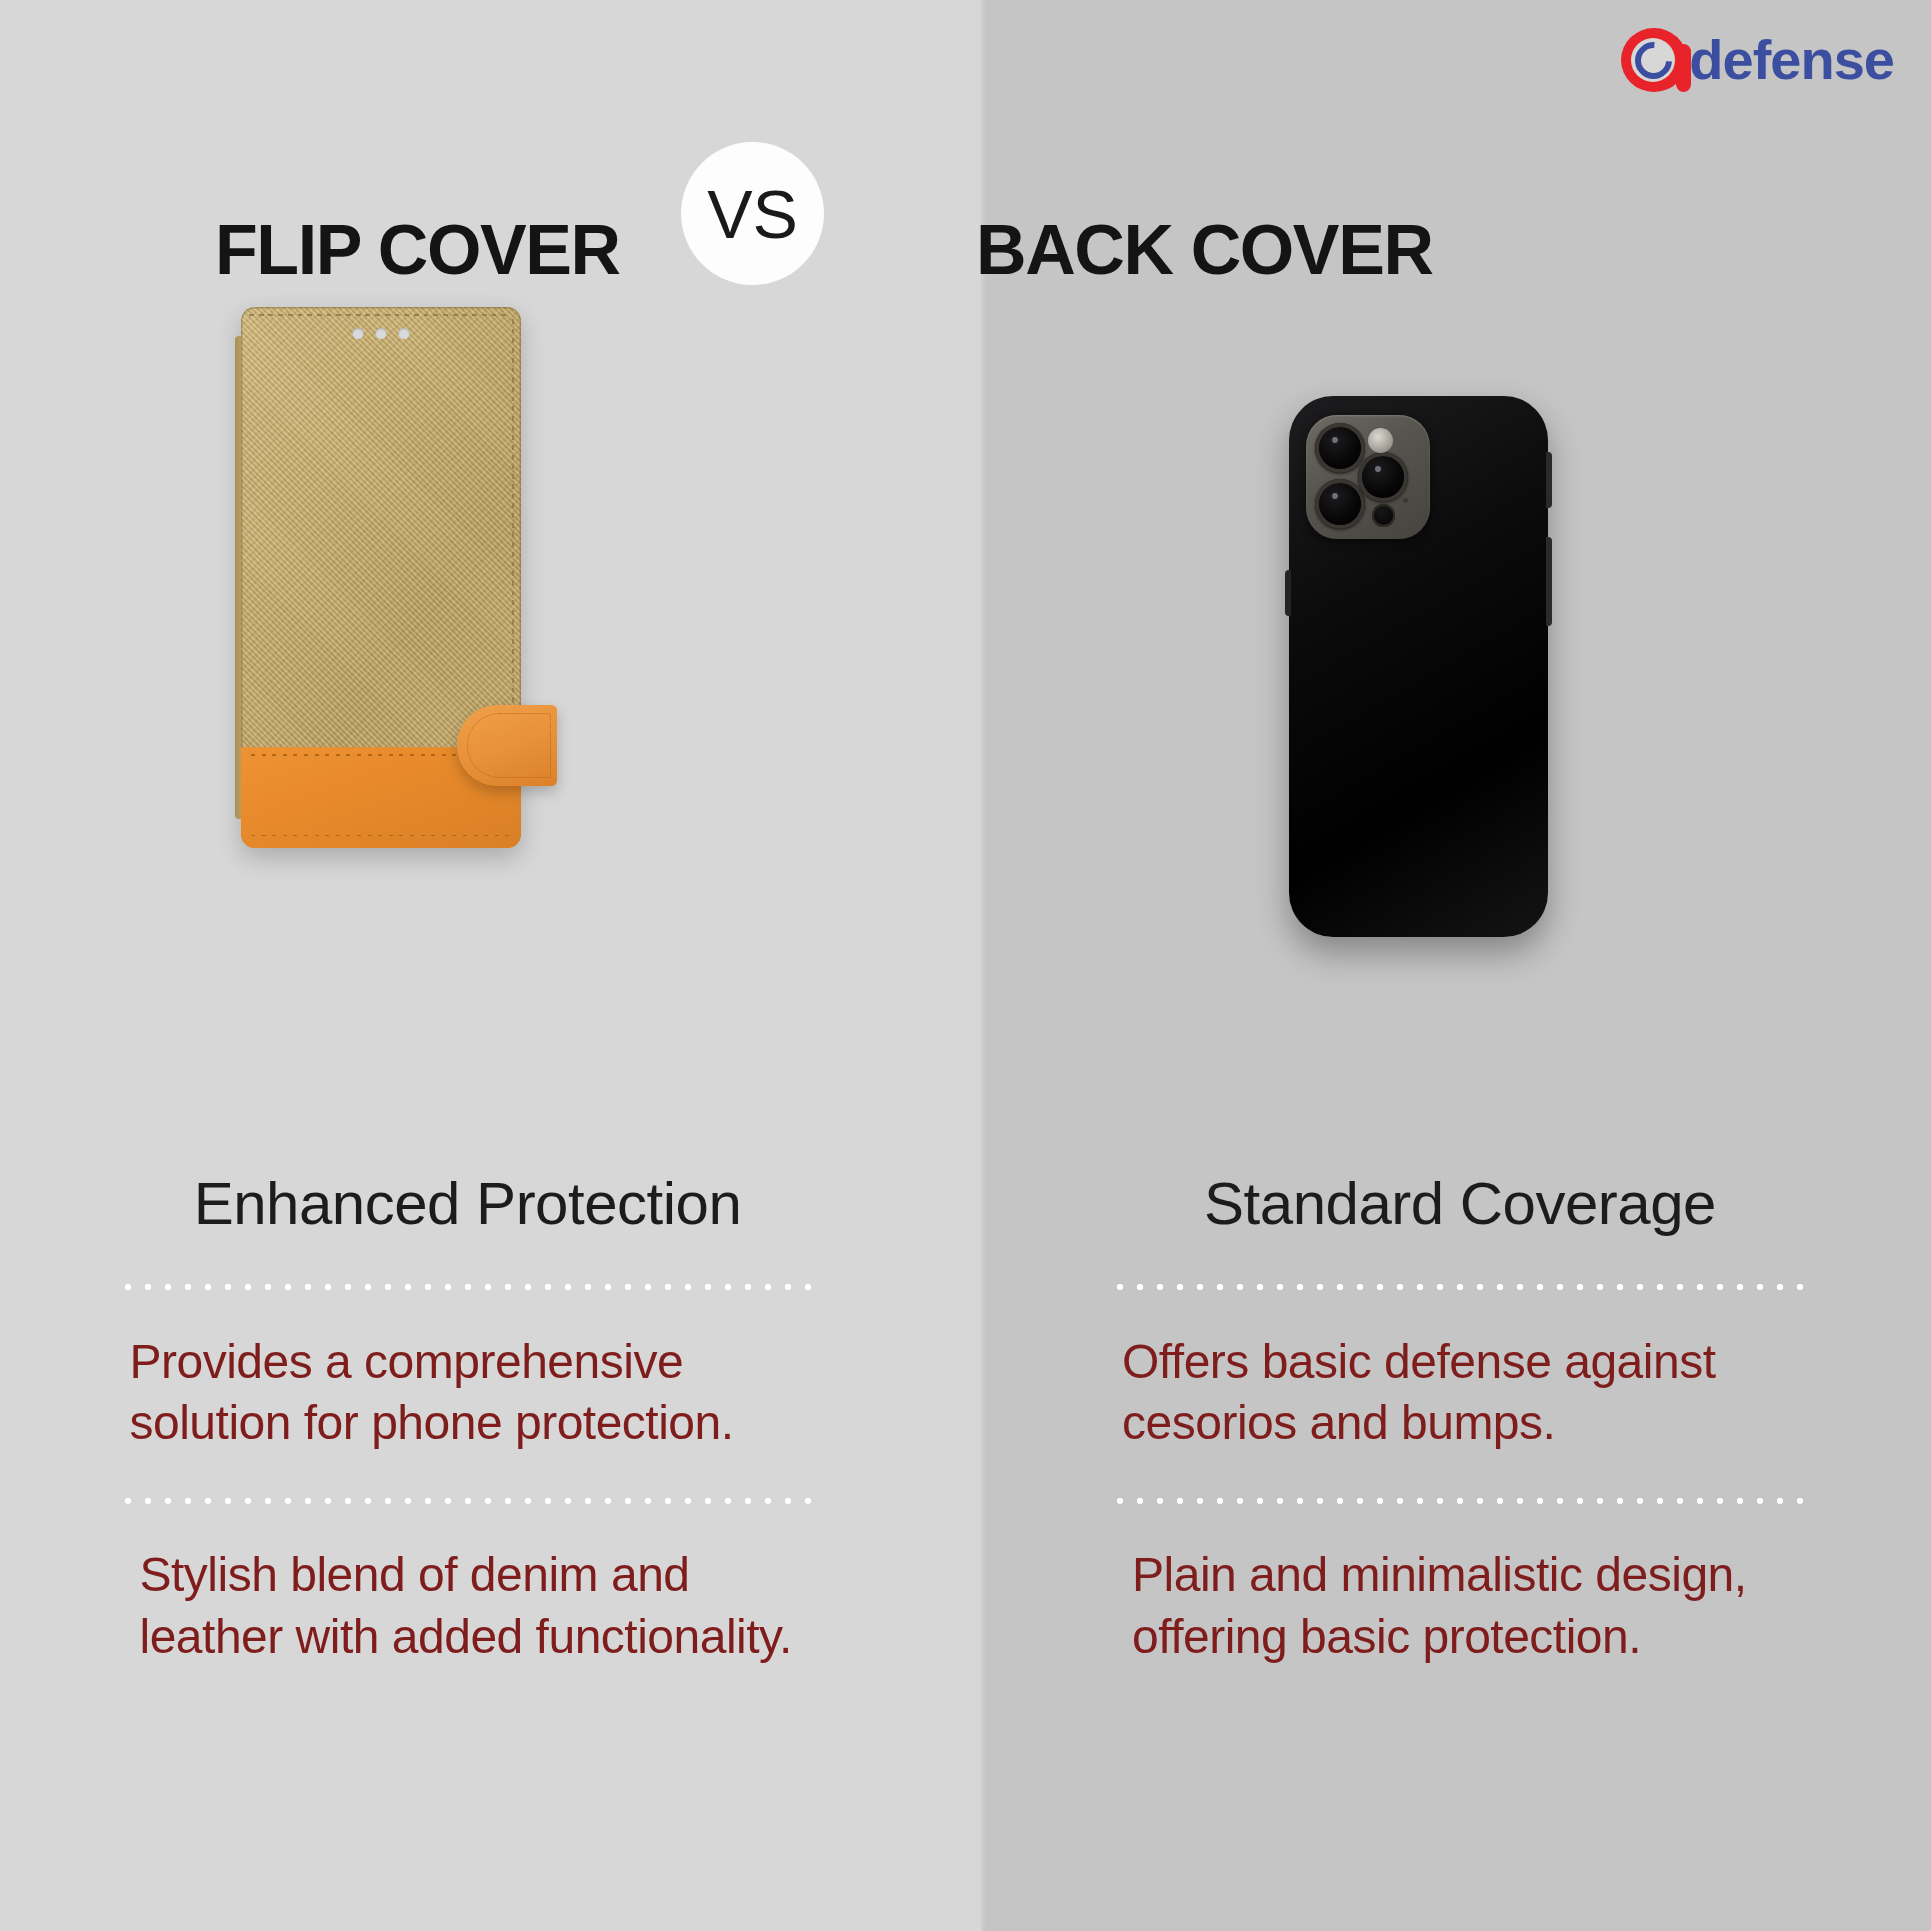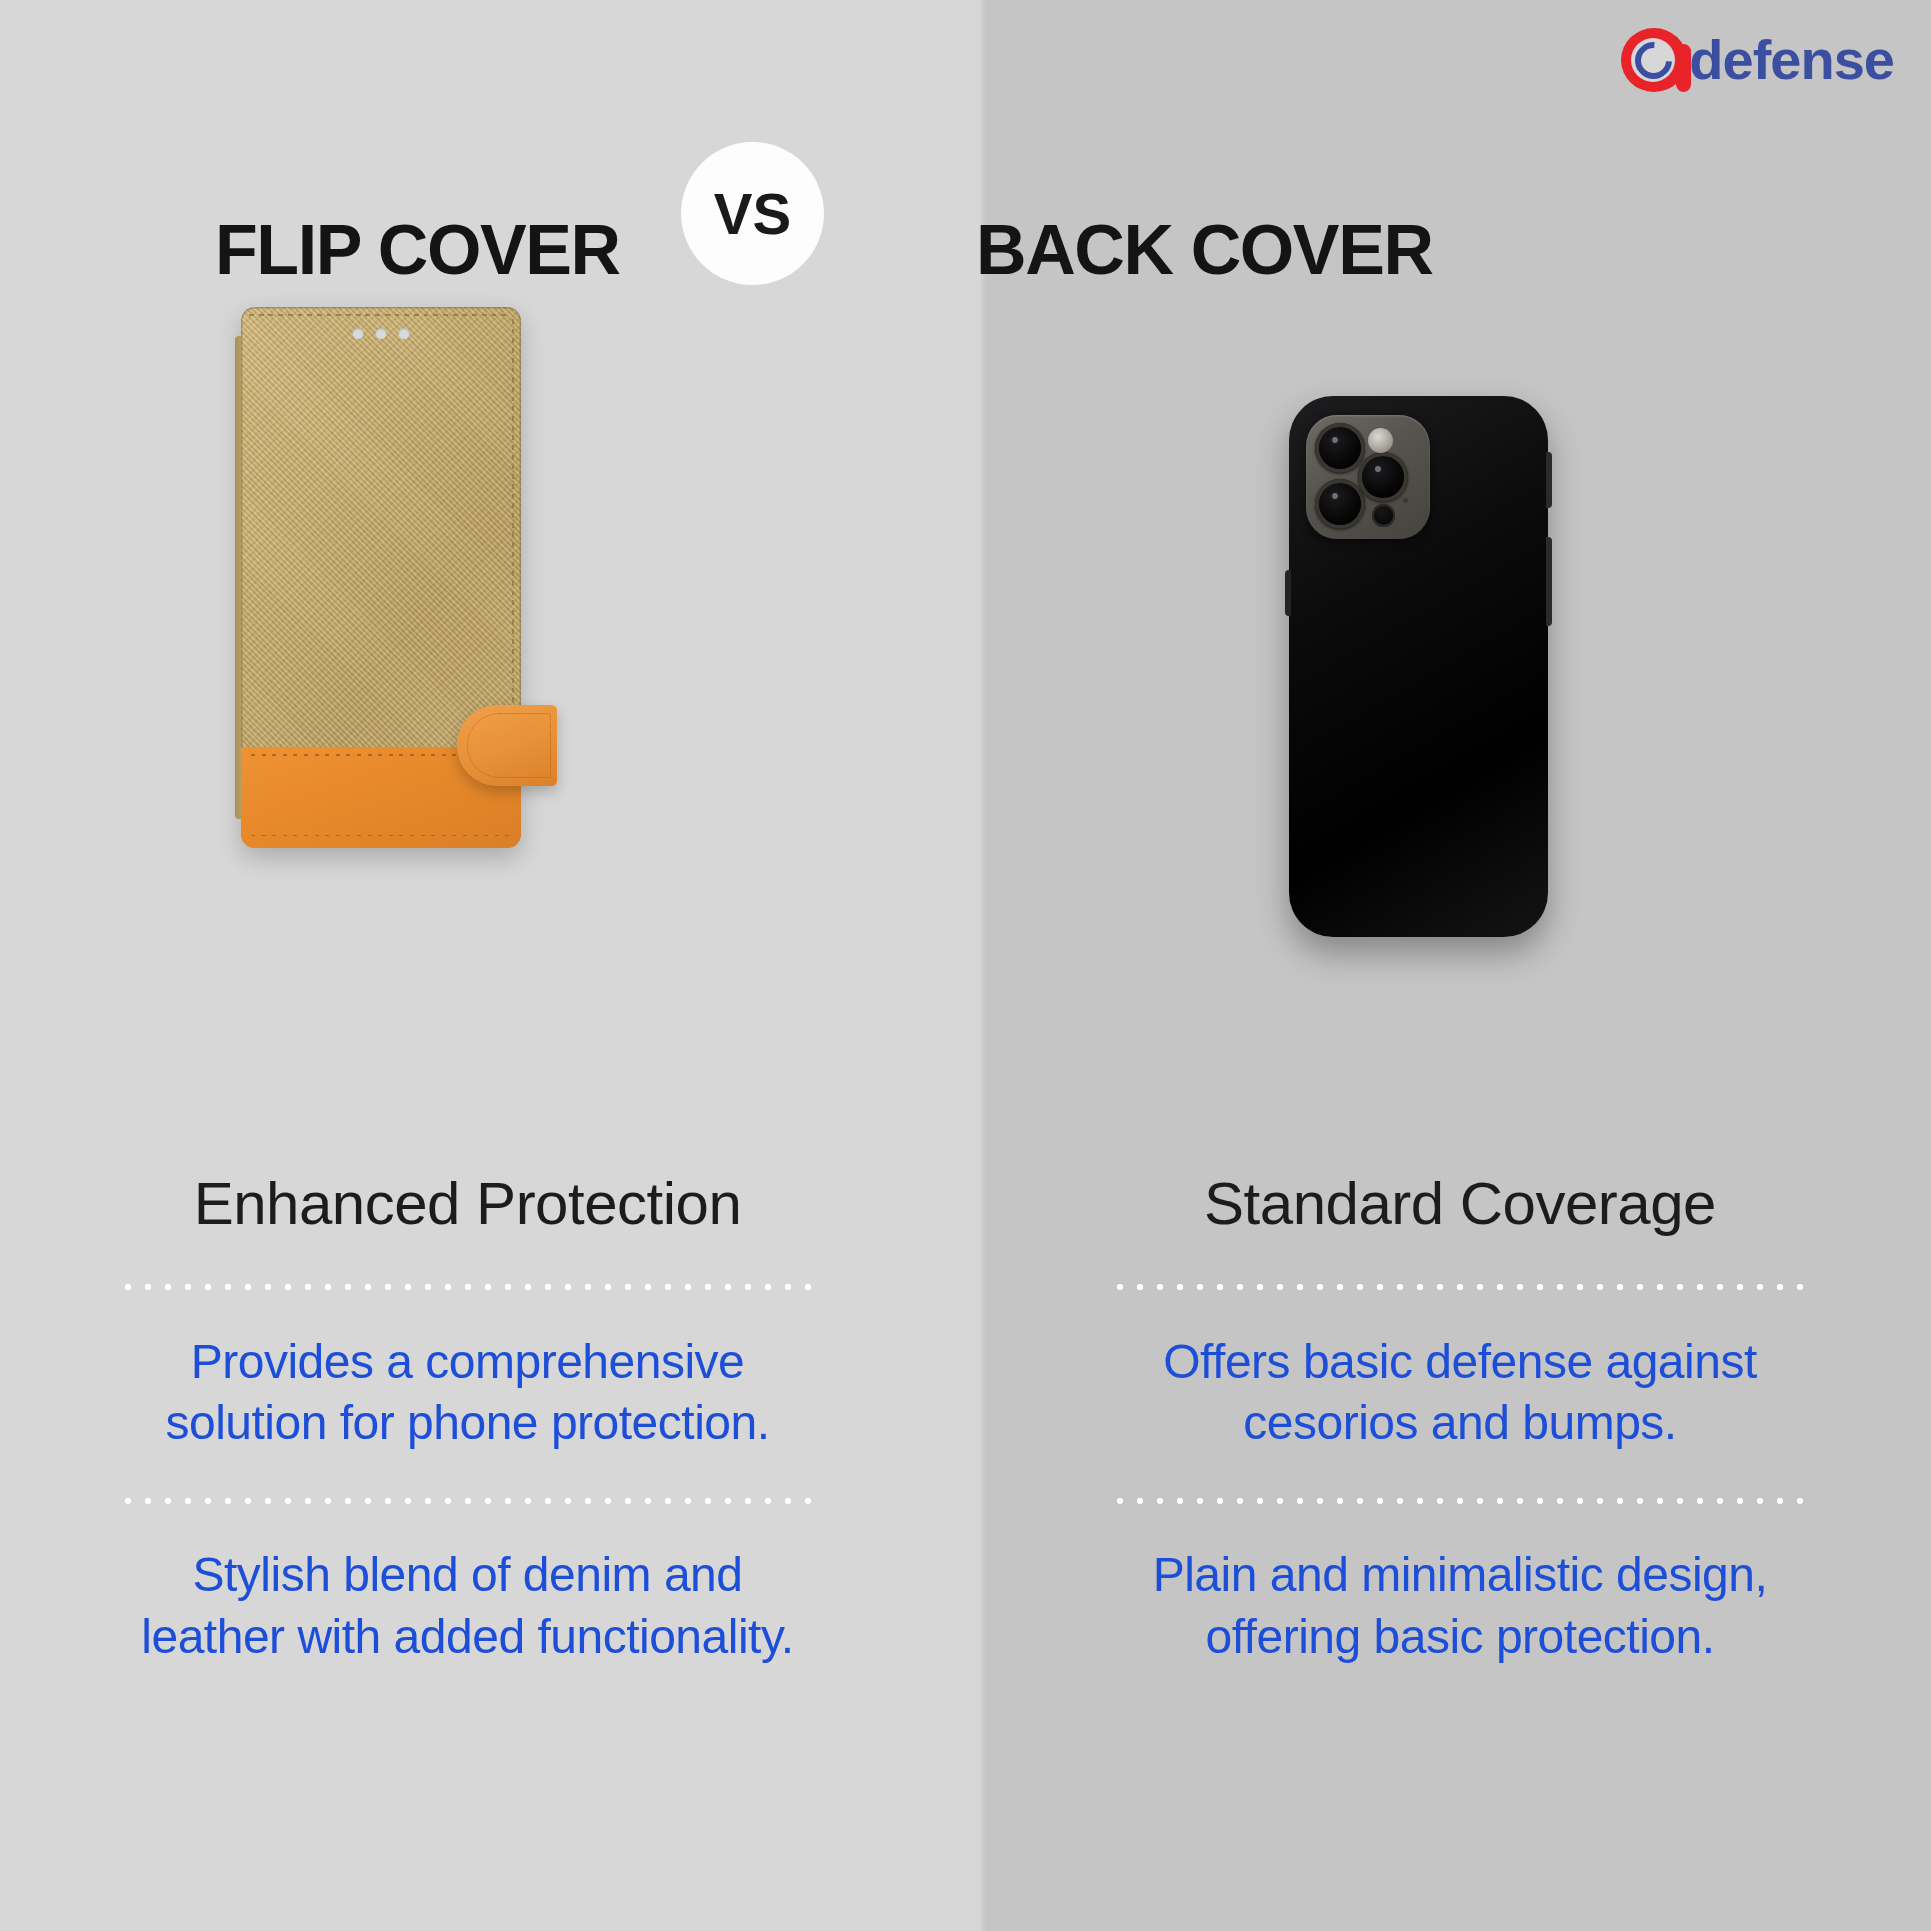--- a/index.html
+++ b/index.html
@@ -95,22 +95,22 @@
   
   .vs-badge {
     position:absolute;
     left:681px; top:142px;
     width:143px; height:143px;
     border-radius:50%;
     background:#fdfdfd;
     display:flex; align-items:center; justify-content:center;
   }
   .vs-badge span {
-    font-size:58px;
-    font-weight:700;
+    font-size:68px;
+    font-weight:400;
     color:#1a1a1a;
     letter-spacing:0px;
   }
 
   
   .flip-wrap {
     position:absolute;
     left:241px; top:307px;
     width:280px; height:541px;
   }
@@ -288,22 +288,22 @@
     margin:42px 97px 39px;
     background-image:radial-gradient(circle, #ffffff 3.1px, transparent 3.3px);
     background-size:20px 9.7px;
     background-repeat:repeat-x;
     background-position:center;
   }
 
   .feat-body {
     font-size:48px;
     font-weight:400;
-    color:#1d4ed8;
-    text-align:center;
+    color:#7f1d1d;
+    text-align:left;
     line-height:1.28;
     letter-spacing:-0.5px;
     padding:0 116px;
   }
   .feat-body.pad2 { padding:0 126px; }
 </style>
 </head>
 <body>
 
 <div class="canvas">

